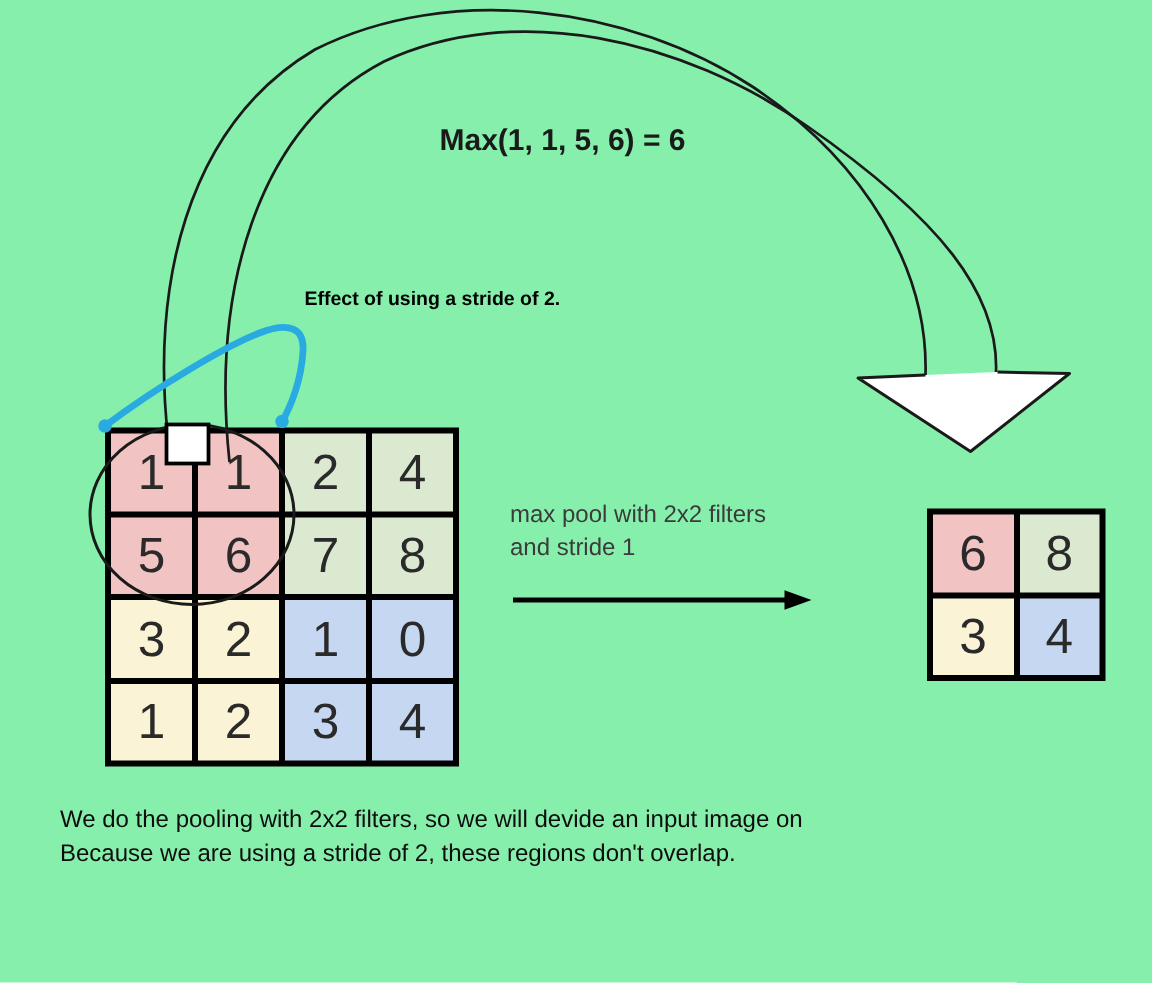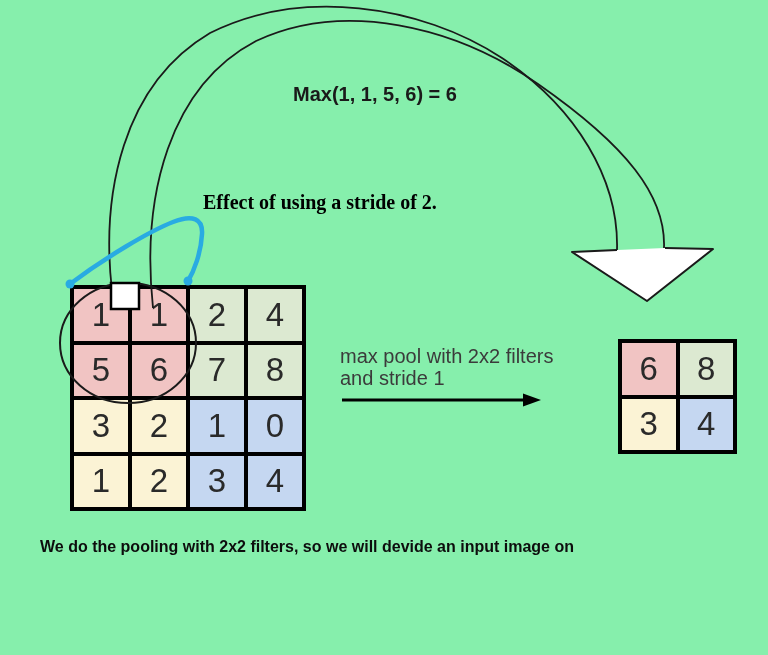--- a/index.html
+++ b/index.html
@@ -1,24 +1,24 @@
 <!DOCTYPE html>
 <html><head>
 <meta charset="utf-8">
 <style>
   html,body{margin:0;padding:0;background:#fff;}
   .stage{position:relative;width:768px;height:655px;background:#86efac;overflow:hidden;
          font-family:"Liberation Sans",sans-serif;}
   .formula{position:absolute;left:293px;top:83px;font-size:20px;font-weight:700;
            color:#1a1a1a;white-space:nowrap;}
-  .stride-note{position:absolute;left:203px;top:191px;font-size:20px;font-weight:700;
-           color:#000;white-space:nowrap;font-family:Liberation Serif, serif;}
-  .pool-label{position:absolute;left:340px;top:345px;font-size:20px;color:#3b3b3b;
+  .stride-note{position:absolute;left:203px;top:191px;font-size:13px;font-weight:700;
+           color:#000;white-space:nowrap;}
+  .pool-label{position:absolute;left:340px;top:333px;font-size:16px;color:#3b3b3b;
            line-height:22px;white-space:nowrap;}
-  .caption{position:absolute;left:40px;top:536px;font-size:16px;font-weight:700;
+  .caption{position:absolute;left:40px;top:536px;font-size:16px;font-weight:400;
            color:#0d0d0d;line-height:22.5px;white-space:nowrap;}
   .matrix{position:absolute;display:grid;background:#000;padding:4px;gap:4px;}
   .matrix-input{left:70px;top:285px;grid-template-columns:repeat(4,54px);grid-auto-rows:51.5px;}
   .matrix-output{left:618px;top:339px;grid-template-columns:repeat(2,53.5px);grid-auto-rows:51.5px;}
   .cell{display:flex;align-items:center;justify-content:center;font-size:33px;color:#2a2a2a;}
   .overlay{position:absolute;left:0;top:0;width:768px;height:655px;pointer-events:none;}
 </style>
 </head>
 <body>
 
@@ -28,20 +28,21 @@
 
   <div class="stride-note">Effect of using a stride of 2.</div>
 
   <div class="pool-label">
     <div>max pool with 2x2 filters</div>
     <div>and stride 1</div>
   </div>
 
   <div class="caption">
     <div>We do the pooling with 2x2 filters, so we will devide an input image on</div>
+    <div>Because we are using a stride of 2, these regions don't overlap.</div>
   </div>
 
   <div class="matrix matrix-input">
       <div class="cell" style="background: rgb(241, 196, 195);">1</div>
       <div class="cell" style="background: rgb(241, 196, 195);">1</div>
       <div class="cell" style="background: rgb(220, 233, 209);">2</div>
       <div class="cell" style="background: rgb(220, 233, 209);">4</div>
       <div class="cell" style="background: rgb(241, 196, 195);">5</div>
       <div class="cell" style="background: rgb(241, 196, 195);">6</div>
       <div class="cell" style="background: rgb(220, 233, 209);">7</div>

